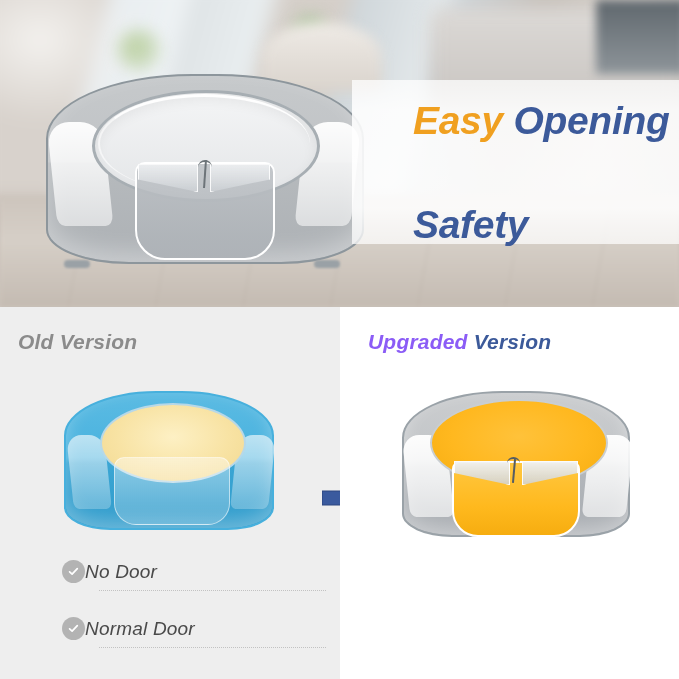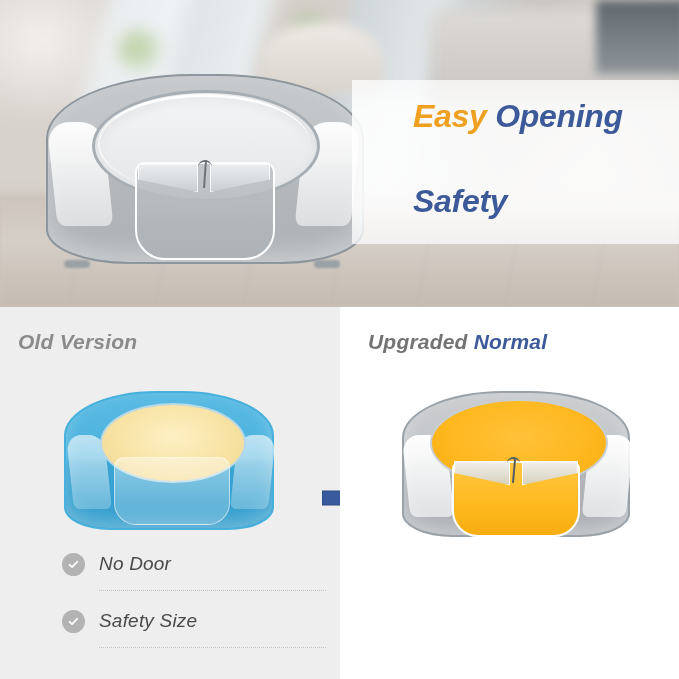--- a/index.html
+++ b/index.html
@@ -191,21 +191,21 @@
        rgba(255,255,255,0.88) 18%,
        rgba(255,255,255,0.90) 78%,
        rgba(255,255,255,0.70) 100%);
   }
   .headline {
     position: absolute;
     left: 413px; top: 95px;
     width: 266px;
     font-style: italic;
     font-weight: bold;
-    font-size: 32px;
+    font-size: 39px;
     line-height: 1.33;
     letter-spacing: -0.3px;
     color: #3c5a9a;
   }
   .headline .accent { color: #f0a020; }
 
   
   .compare {
     position: absolute;
     left: 0; top: 307px;
@@ -222,21 +222,21 @@
   .panel-title {
     position: absolute;
     top: 23px;
     font-style: italic;
     font-weight: bold;
     font-size: 21px;
     letter-spacing: 0.2px;
   }
   .panel.old .panel-title { left: 18px; color: #8b8b8b; }
   .panel.new .panel-title { left: 28px; color: #3c5a9a; }
-  .panel.new .panel-title .accent { color: #737373; }
+  .panel.new .panel-title .accent { color: #8b5cf6; }
 
   
   .prod {
     position: absolute;
     top: 66px;
   }
   .prod.old { left: 58px; width: 222px; height: 165px; }
   .prod.new { left: 56px; width: 240px; height: 172px; }
 
   .p-body {
@@ -338,22 +338,21 @@
   
   .features {
     position: absolute;
     top: 246px;
   }
   .features.old { left: 62px; width: 248px; }
 
   .feature {
     position: relative;
     display: flex;
-    align-items: flex-start;
-    gap: 14px;
+    align-items: flex-end;
     height: 30px;
     margin-bottom: 27px;
   }
   .badge {
     flex: 0 0 auto;
     width: 23px; height: 23px;
     border-radius: 50%;
     display: flex;
     align-items: center;
     justify-content: center;
@@ -435,35 +434,35 @@
           </span>
           <span class="feature-label">No Door</span>
           <span class="feature-rule"></span>
         </div>
         <div class="feature">
           <span class="badge">
             <svg width="13" height="13" viewBox="0 0 13 13" aria-hidden="true">
               <path d="M2.6 6.9 L5.1 9.2 L10.3 3.6" fill="none" stroke="#ffffff" stroke-width="1.7" stroke-linecap="round" stroke-linejoin="round"></path>
             </svg>
           </span>
-          <span class="feature-label">Safety Size</span>
+          <span class="feature-label">Normal Door</span>
           <span class="feature-rule"></span>
         </div>
       </div>
     </div>
 
     <div class="arrow">
       <svg width="54" height="34" viewBox="0 0 54 34" aria-hidden="true">
         <path d="M0 10 H30 V1 L53 17 L30 33 V24 H0 Z" fill="#3a5a9e" stroke="#2c4680" stroke-width="1.2" stroke-linejoin="round"></path>
       </svg>
     </div>
 
     <div class="panel new">
       <div class="panel-title">
-        <span class="accent">Upgraded</span><span> Normal</span>
+        <span class="accent">Upgraded</span><span> Version</span>
       </div>
 
       <div class="prod new">
         <div class="p-body"></div>
         <div class="p-mesh l"></div>
         <div class="p-mesh r"></div>
         <div class="p-floor"></div>
         <div class="p-door"></div>
         <div class="p-flapL"></div>
         <div class="p-flapR"></div>

